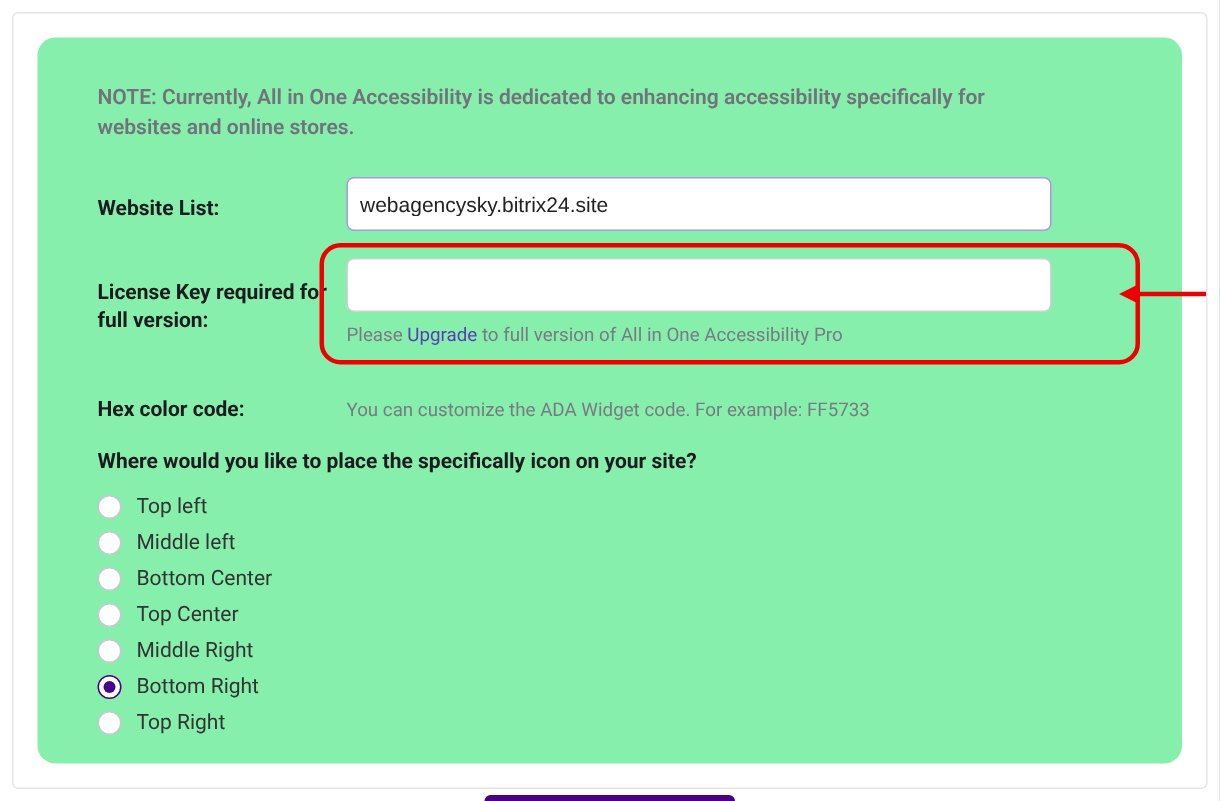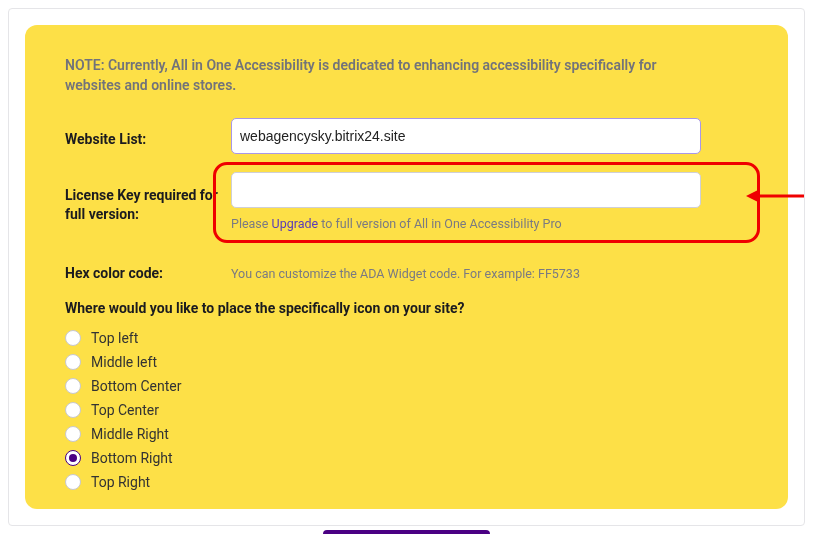--- a/index.html
+++ b/index.html
@@ -12,21 +12,21 @@
     position: relative;
   }
   .outer {
     border: 1px solid #e5e5e8;
     border-radius: 4px;
     padding: 16px;
     height: 100%;
     position: relative;
   }
   .panel {
-    background: #fde047;
+    background: #86efac;
     border-radius: 12px;
     padding: 30px 40px 28px 40px;
     height: 100%;
     position: relative;
   }
   .note {
     color: #72737a;
     font-size: 14px;
     font-weight: 600;
     line-height: 1.45;

